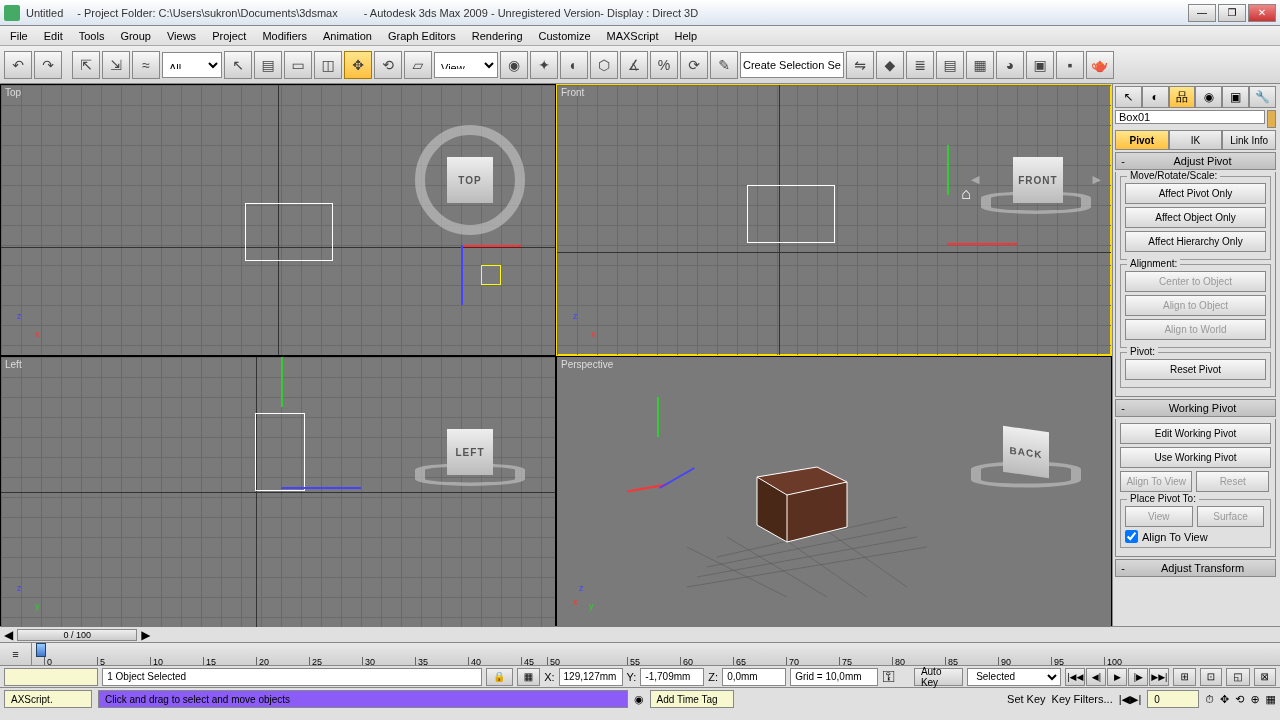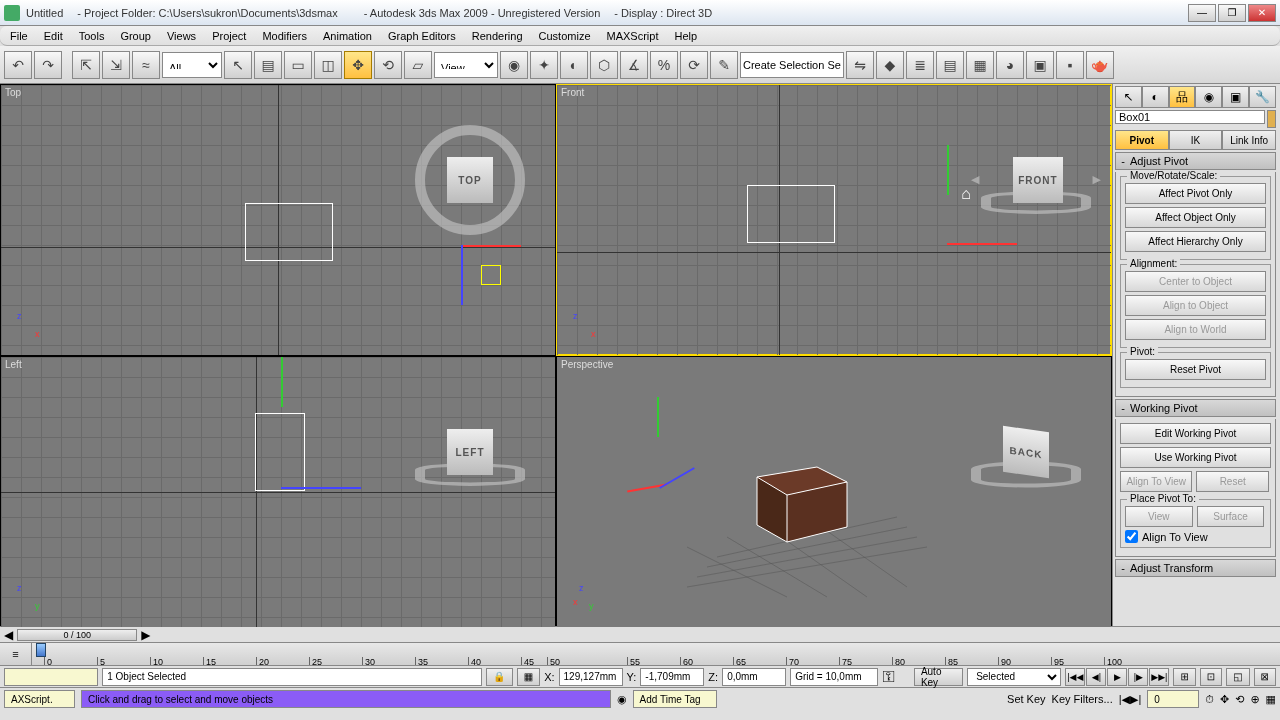--- a/index.html
+++ b/index.html
@@ -7,21 +7,21 @@
 
 
 .titlebar { height: 26px; background: linear-gradient(to bottom, #fff, #dce5f0); display: flex; align-items: center; padding: 0 4px; border-bottom: 1px solid #888; }
 .titlebar .ticon { width: 16px; height: 16px; background: #4a6; margin-right: 6px; border-radius: 2px; }
 .titlebar .ttext { color: #333; }
 .titlebar .winbtns { margin-left: auto; display: flex; gap: 2px; }
 .titlebar .winbtns div { width: 28px; height: 18px; border: 1px solid #888; background: linear-gradient(#f8f8f8,#d0d0d0); display:flex; align-items:center; justify-content:center; font-size:10px; }
 .titlebar .winbtns .close { background: linear-gradient(#e88,#c33); color:#fff; }
 
 
-.menubar { height: 20px; background: linear-gradient(#f0f0f0,#e0e0e0); display: flex; align-items: center; border-bottom: 1px solid #aaa; padding: 0 2px; border-radius: 7px; }
+.menubar { height: 20px; background: linear-gradient(#f0f0f0,#e0e0e0); display: flex; align-items: center; border-bottom: 1px solid #aaa; padding: 0 2px; }
 .menubar span { padding: 2px 8px; cursor: default; }
 
 
 .toolbar { height: 38px; background: linear-gradient(#f0f0f0,#d8d8d8); border-bottom: 1px solid #888; display:flex; align-items:center; padding: 0 4px; gap:2px; }
 .tbtn { width: 28px; height: 28px; border:1px solid #888; background: linear-gradient(#f8f8f8,#d0d0d0); display:flex; align-items:center; justify-content:center; font-size:14px; color:#444; }
 .tbtn.active { background: linear-gradient(#ffe68a,#ffc040); border-color:#a67c00; }
 .tsel { height: 26px; border:1px solid #888; background:#fff; font-size:11px; padding:8px 2px; }
 
 
 .mainarea { display:flex; height: 542px; }
@@ -51,21 +51,21 @@
 .cp-tabs .cpt { width:27px; height:22px; border:1px solid #888; background:linear-gradient(#f0f0f0,#d0d0d0); display:flex; align-items:center; justify-content:center; font-size:12px; }
 .cp-tabs .cpt.active { background:linear-gradient(#ffe68a,#ffc040); }
 .cp-name { display:flex; gap:2px; }
 .cp-name input { flex:1; height:14px; border:1px solid #888; padding:0 3px; font-size:11px; }
 .cp-name .swatch { width:14px; height:18px; background:#e0b050; border:1px solid #888; }
 .cp-modes { display:flex; gap:0; }
 .cp-modes .mb { flex:1; height:20px; border:1px solid #888; background:linear-gradient(#f0f0f0,#d0d0d0); display:flex; align-items:center; justify-content:center; font-size:10px; }
 .cp-modes .mb.active { background:linear-gradient(#ffe68a,#ffc040); font-weight:bold; }
 .rollout-h { height:18px; background:linear-gradient(#d8d8d8,#c0c0c0); border:1px solid #888; display:flex; align-items:center; font-size:10px; }
 .rollout-h .rmin { width:14px; text-align:center; }
-.rollout-h .rtitle { flex:1; }
+.rollout-h .rtitle { flex:1; text-align:center; }
 .rollout-b { border:1px solid #888; border-top:none; padding:4px; background:#e0e0e0; }
 .group { border:1px solid #999; padding:6px 4px 4px; margin-bottom:4px; position:relative; }
 .group .gtitle { position:absolute; top:-7px; left:6px; background:#e0e0e0; padding:0 3px; font-size:10px; }
 .pbtn { display:block; width:100%; height:21px; border:1px solid #888; background:linear-gradient(#f8f8f8,#d8d8d8); font-size:10px; margin-bottom:3px; }
 .pbtn:disabled { color:#999; }
 .pbtn.half { width:48%; display:inline-block; }
 .chk { display:flex; align-items:center; gap:4px; font-size:10px; }
 
 
 .timerow { height: 16px; background:#e0e0e0; display:flex; align-items:center; border-top:1px solid #888; padding:0 4px; gap:4px; }
@@ -93,21 +93,21 @@
 .gizmo { position:absolute; }
 </style>
 </head>
 <body>
 
 <div class="titlebar">
   <div class="ticon"></div>
   <span class="ttext">Untitled</span>
   <span class="ttext" style="margin-left:14px">- Project Folder: C:\Users\sukron\Documents\3dsmax</span>
   <span class="ttext" style="margin-left:26px">- Autodesk 3ds Max 2009 - Unregistered Version</span>
-  <span class="ttext" style="margin-left:14px">- Display : Direct 3D</span>
+  <span class="ttext" style="">- Display : Direct 3D</span>
   <div class="winbtns">
     <div>—</div>
     <div>❐</div>
     <div class="close">✕</div>
   </div>
 </div>
 
 <div class="menubar">
   <span>File</span>
   <span>Edit</span>
@@ -398,21 +398,21 @@
     <div>|▶</div>
     <div>▶▶|</div>
   </div>
   <div class="sbtn">⊞</div>
   <div class="sbtn">⊡</div>
   <div class="sbtn">◱</div>
   <div class="sbtn">⊠</div>
 </div>
 
 <div class="status2">
-  <div class="box" style="width:71px">AXScript.</div>
+  <div class="box" style="width:88px">AXScript.</div>
   <div class="box" style="flex:0 0 530px; background:#8b5cf6">Click and drag to select and move objects</div>
   <div class="sbtn">◉</div>
   <div class="box" style="width:84px">Add Time Tag</div>
   <div style="flex:1"></div>
   <div class="sbtn">Set Key</div>
   <div class="sbtn">Key Filters...</div>
   <div class="sbtn">|◀▶|</div>
   <input class="box" style="width: 52px;" value="0">
   <div class="sbtn">⏱</div>
   <div class="sbtn">✥</div>

